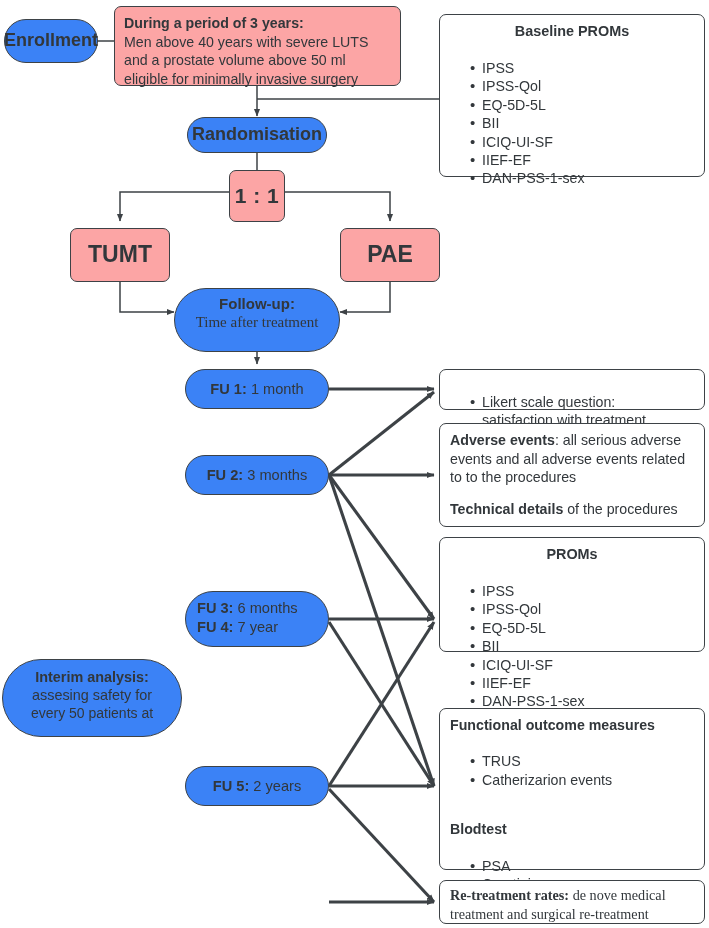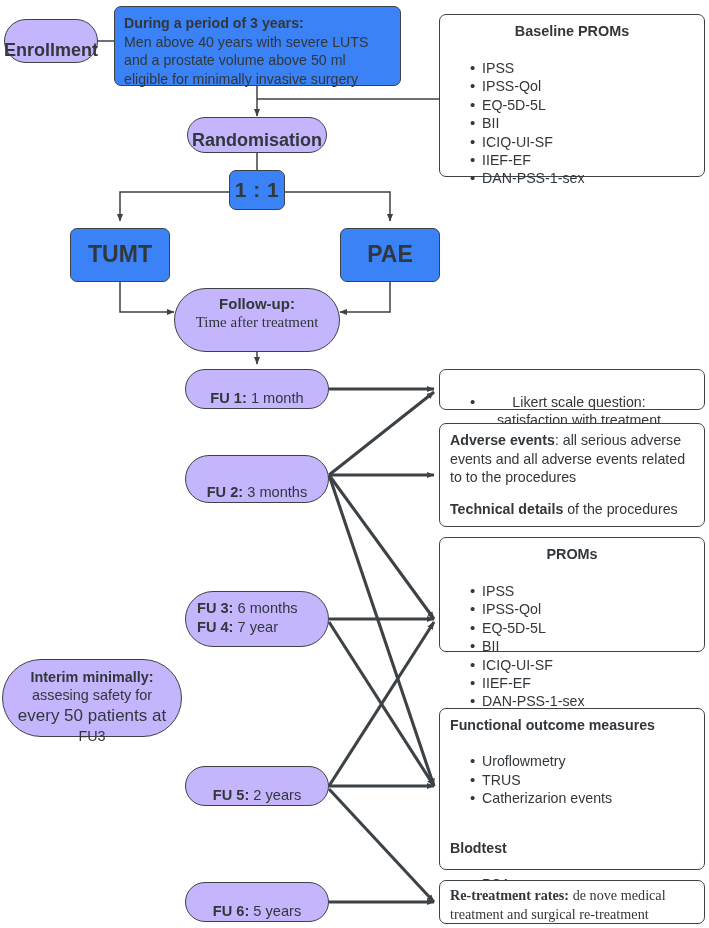--- a/index.html
+++ b/index.html
@@ -22,29 +22,28 @@
     pointer-events:none;
   }
   .node{
     position:absolute;
     box-sizing:border-box;
     display:flex;
     align-items:center;
     justify-content:center;
     text-align:center;
     border:1.4px solid #3d4246;
-    background:#3b82f6;
+    background:#fca5a5;
     line-height:1.28;
     z-index:2;
   }
   .pill{
-    background:#c4b5fd;
+    background:#3b82f6;
     border-radius:999px;
     border:1.4px solid #3d4246;
-    align-items:flex-end;
   }
   .rect{ border-radius:7px; }
   .panel{
     position:absolute;
     box-sizing:border-box;
     border:1.4px solid #3d4246;
     border-radius:7px;
     background:#ffffff;
     padding:7px 10px 8px 10px;
     z-index:2;
@@ -159,66 +158,62 @@
       <li>ICIQ-UI-SF</li>
       <li>IIEF-EF</li>
       <li>DAN-PSS-1-sex</li>
     </ul>
   </div>
 
   <div class="node pill" style="left:187px; top:117px; width:140px; height:36px;">
     <span class="mid">Randomisation</span>
   </div>
 
-  <div class="node rect" style="left:229px; top:170px; width:56px; height:40px;">
+  <div class="node rect" style="left:229px; top:170px; width:56px; height:52px;">
     <span class="big">1 : 1</span>
   </div>
 
   <div class="node rect" style="left:70px; top:228px; width:100px; height:54px;">
     <span style="font-weight:bold;font-size:23px;">TUMT</span>
   </div>
 
   <div class="node rect" style="left:340px; top:228px; width:100px; height:54px;">
     <span style="font-weight:bold;font-size:23px;">PAE</span>
   </div>
 
   <div class="node pill" style="left:174px; top:288px; width:166px; height:64px; display:block; padding-top:5px;">
     <div style="font-weight:bold;font-size:15px;">Follow-up:</div>
     <div style="font-size:15px;font-family:Liberation Serif, serif;">Time after treatment</div>
   </div>
 
   <div class="node pill fu" style="left:185px; top:369px; width:144px; height:40px;">
     <span><b>FU 1:</b><span> 1 month</span></span>
   </div>
 
-  <div class="node pill fu" style="left:185px; top:455px; width:144px; height:48px;">
+  <div class="node pill fu" style="left:185px; top:455px; width:144px; height:40px;">
     <span><b>FU 2:</b><span> 3 months</span></span>
   </div>
 
   <div class="node pill fu" style="left:185px; top:591px; width:144px; height:56px; display:block; padding:7px 0 0 11px; text-align:left;">
     <div><b>FU 3:</b><span> 6 months</span></div>
     <div><b>FU 4:</b><span> 7 year</span></div>
   </div>
 
   <div class="node pill fu" style="left:185px; top:766px; width:144px; height:40px;">
     <span><b>FU 5:</b><span> 2 years</span></span>
   </div>
 
-  <div class="node pill fu" style="left:185px; top:882px; width:144px; height:40px;">
-    <span><b>FU 6:</b><span> 5 years</span></span>
-  </div>
 
   <div class="node pill" style="left:2px; top:659px; width:180px; height:78px; display:block; padding-top:8px;">
-    <div style="font-weight:bold;font-size:14.4px;">Interim minimally:</div>
+    <div style="font-weight:bold;font-size:14.4px;">Interim analysis:</div>
     <div style="font-size:14.4px;">assesing safety for</div>
-    <div style="font-size:17px;">every 50 patients at</div>
-    <div style="font-size:14.4px;">FU3</div>
-  </div>
-
-  <div class="panel" style="left:439px; top:369px; width:266px; height:41px; padding-top:5px;text-align:center;">
+    <div style="font-size:14px;">every 50 patients at</div>
+  </div>
+
+  <div class="panel" style="left:439px; top:369px; width:266px; height:41px; padding-top:5px;">
     <ul class="bullets">
       <li>Likert scale question: satisfaction with treatment</li>
     </ul>
   </div>
 
   <div class="panel lh" style="left:439px; top:423px; width:266px; height:104px;">
     <div class="para"><b class="lead">Adverse events</b><span>: all serious adverse events and all adverse events related to to the procedures</span></div>
     <div class="spacer"></div>
     <div class="para"><b class="lead">Technical details</b><span> of the procedures</span></div>
   </div>
@@ -232,21 +227,20 @@
       <li>BII</li>
       <li>ICIQ-UI-SF</li>
       <li>IIEF-EF</li>
       <li>DAN-PSS-1-sex</li>
     </ul>
   </div>
 
   <div class="panel" style="left:439px; top:708px; width:266px; height:162px;">
     <div class="blk-head">Functional outcome measures</div>
     <ul class="bullets">
-      <li>Uroflowmetry</li>
       <li>TRUS</li>
       <li>Catherizarion events</li>
     </ul>
     <div class="spacer"></div>
     <div class="blk-head">Blodtest</div>
     <ul class="bullets">
       <li>PSA</li>
       <li>Creatinin</li>
     </ul>
   </div>

